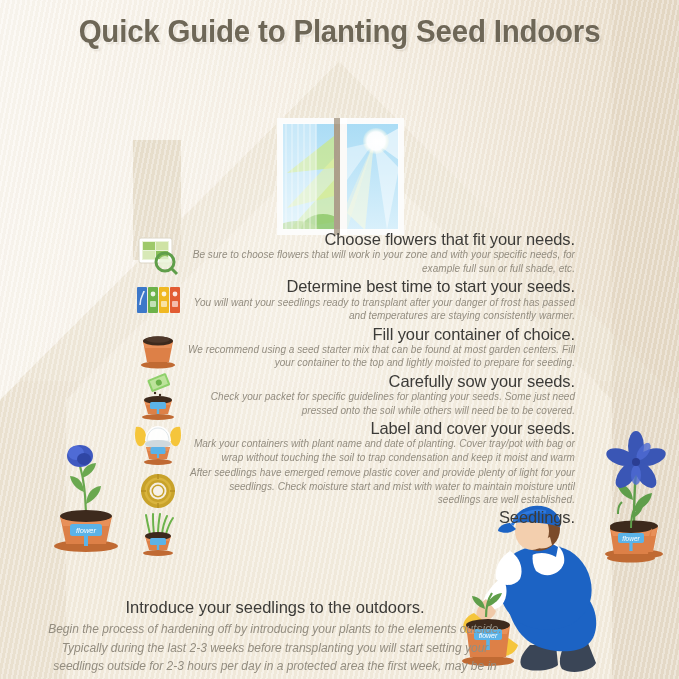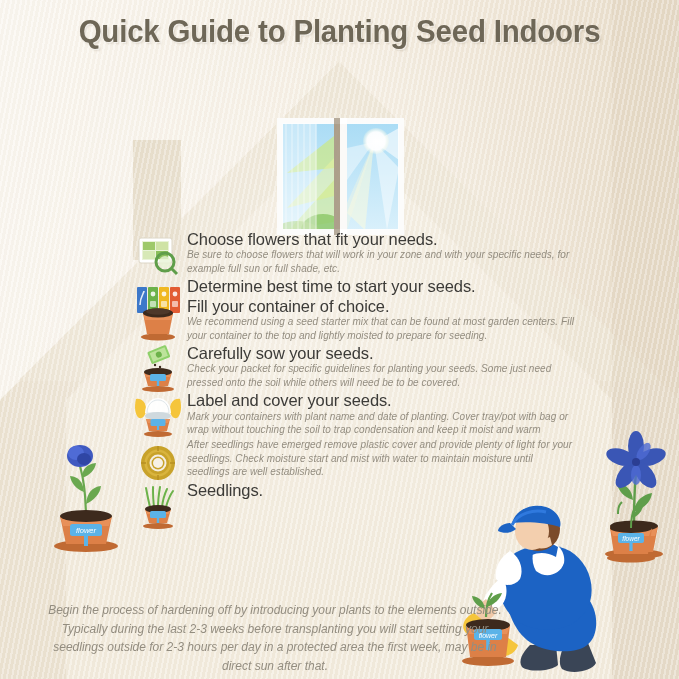--- a/index.html
+++ b/index.html
@@ -30,21 +30,21 @@
     font-size:31px;font-weight:bold;color:#6e6757;letter-spacing:-0.2px;
     font-family:"Liberation Sans", sans-serif;
     text-shadow:1px 1px 0 rgba(255,255,255,0.55), 2px 2px 2px rgba(120,105,80,0.18);
     transform:scaleX(0.95);transform-origin:center;}
 
   
   .window{position:absolute;left:277px;top:118px;width:127px;height:117px;}
 
   
   .steps{position:absolute;left:135px;top:230px;width:440px;}
-  .step{position:relative;padding-left:52px;margin-bottom:1px;}
+  .step{position:relative;padding-left:52px;margin-bottom:1px;text-align:right;}
   .step .ico{position:absolute;left:0;top:2px;width:46px;height:46px;}
   .step h3{margin:0;font-size:16.5px;font-weight:normal;color:#3c3b38;
     line-height:1.12;letter-spacing:-0.1px;}
   .step p{margin:0 0 2px 0;font-size:10px;font-style:italic;color:#938d80;
     line-height:1.34;letter-spacing:0.05px;}
 
   
   .closing{position:absolute;left:25px;top:598px;width:500px;text-align:center;}
   .closing h3{margin:0;font-size:16.5px;font-weight:normal;color:#3c3b38;line-height:1.15;}
   .closing p{margin:3px 0 0 0;font-size:12px;font-style:italic;color:#938d80;line-height:1.55;
@@ -300,20 +300,21 @@
             <circle cx="18" cy="15" r="2.4"></circle>
             <circle cx="29" cy="15" r="2.4"></circle>
             <circle cx="40" cy="15" r="2.4"></circle>
             <rect x="15" y="22" width="6" height="6" rx="1" opacity="0.7"></rect>
             <rect x="26" y="22" width="6" height="6" rx="1" opacity="0.7"></rect>
             <rect x="37" y="22" width="6" height="6" rx="1" opacity="0.7"></rect>
           </g>
         </svg>
       </span>
       <h3>Determine best time to start your seeds.</h3>
+      <p>You will want your seedlings ready to transplant after your danger of frost has passed and temperatures are staying consistently warmer.</p>
     </div>
 
     <div class="step">
       <span class="ico">
         <svg viewBox="0 0 46 46" width="46" height="46">
           <ellipse cx="23" cy="38" rx="17" ry="3.5" fill="#c06a33"></ellipse>
           <path d="M8 14 L38 14 L34 35 L12 35 Z" fill="#dd8047"></path>
           <path d="M8 14 L38 14 L36 21 L10 21 Z" fill="#e89059"></path>
           <ellipse cx="23" cy="14" rx="15" ry="4.5" fill="#3d2a1d"></ellipse>
           <ellipse cx="23" cy="12.5" rx="12" ry="3.2" fill="#4e382a"></ellipse>
@@ -410,16 +411,17 @@
             <rect x="-8" y="-5" width="16" height="7" rx="1.6" fill="#5bb3e8"></rect>
           </g>
         </svg>
       </span>
       <h3>Seedlings.</h3>
     </div>
 
   </div>
 
   <div class="closing">
+    <h3>Introduce your seedlings to the outdoors.</h3>
     <p>Begin the process of hardening off by introducing your plants to the elements outside.  Typically during the last 2-3 weeks before transplanting you will start setting your seedlings outside for 2-3 hours per day in a protected area the first week, may be in direct sun after that.</p>
   </div>
 
 </div>
 
 </body></html>

